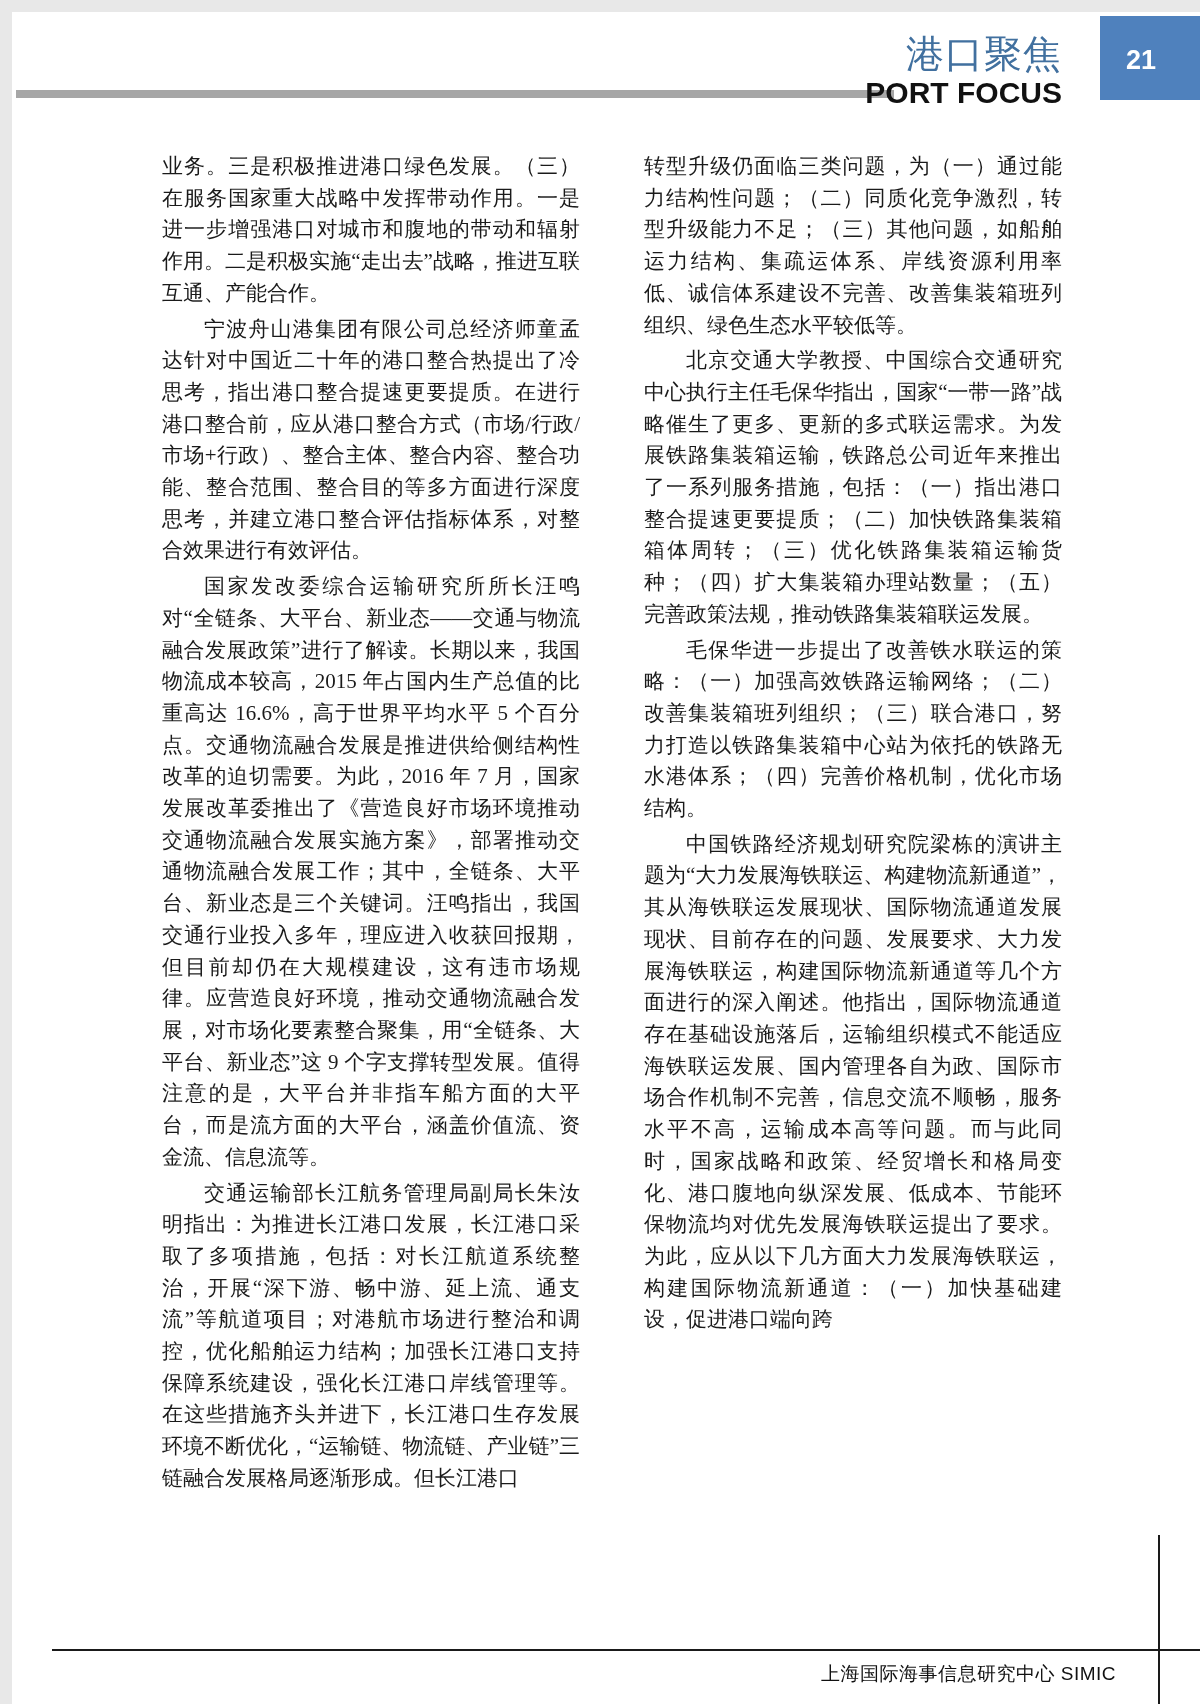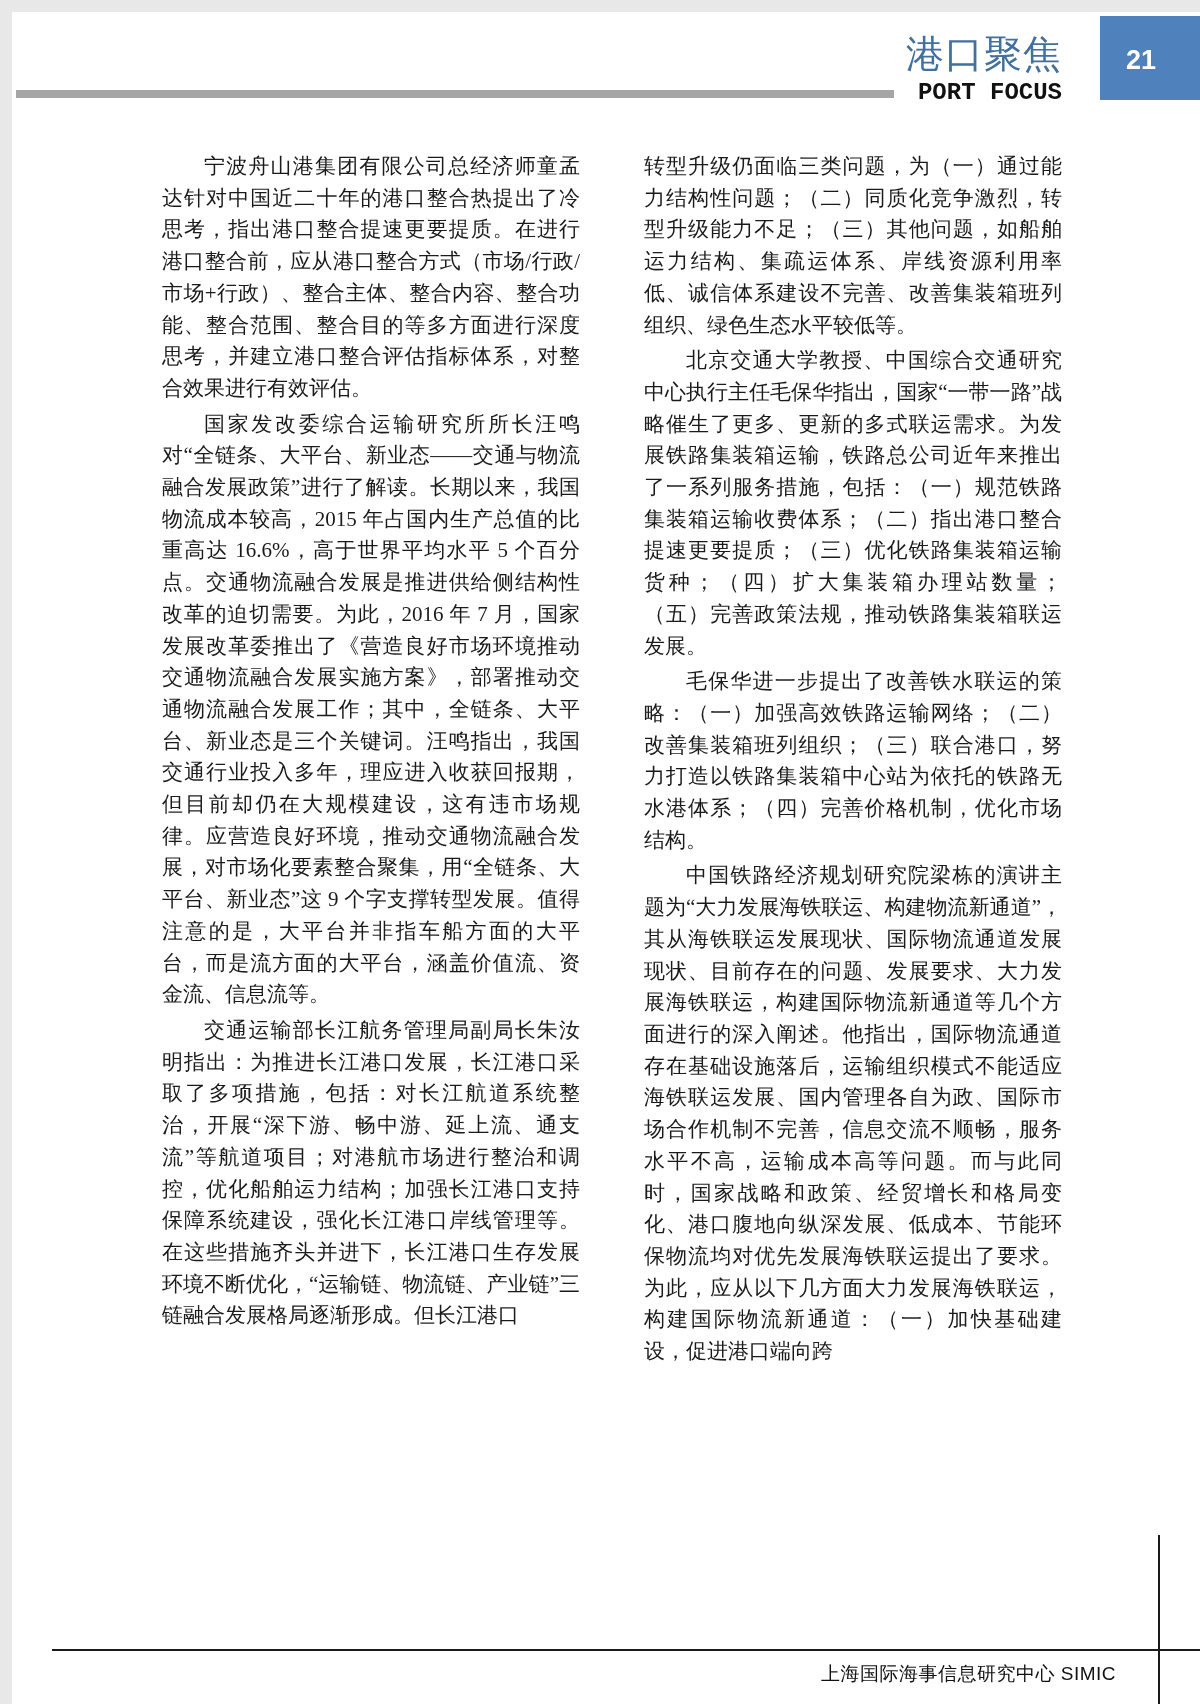--- a/index.html
+++ b/index.html
@@ -30,22 +30,22 @@
   }
   .title-zh {
     font-family: "Liberation Sans", "DejaVu Sans", sans-serif;
     font-size: 38px;
     line-height: 44px;
     color: #41709f;
     letter-spacing: 1px;
     font-weight: 500;
   }
   .title-en {
-    font-family: Liberation Mono, monospace;
-    font-size: 24px;
+    font-family: Liberation Sans, sans-serif;
+    font-size: 30px;
     line-height: 26px;
     font-weight: bold;
     color: #111111;
   }
   .page-number-box {
     position: absolute;
     left: 1084px; top: 0;
     width: 120px; height: 84px;
     background: #4f81bd;
     color: #ffffff;
@@ -116,27 +116,28 @@
       <div class="title-zh">港口聚焦</div>
       <div class="title-en">PORT FOCUS</div>
     </div>
     <div class="page-number-box">
       <span>21</span>
     </div>
   </header>
 
   <main class="article">
     <section class="column column-left">
+      <p class="para no-indent">业务。三是积极推进港口绿色发展。（三）在服务国家重大战略中发挥带动作用。一是进一步增强港口对城市和腹地的带动和辐射作用。二是积极实施“走出去”战略，推进互联互通、产能合作。</p>
       <p class="para">宁波舟山港集团有限公司总经济师童孟达针对中国近二十年的港口整合热提出了冷思考，指出港口整合提速更要提质。在进行港口整合前，应从港口整合方式（市场/行政/市场+行政）、整合主体、整合内容、整合功能、整合范围、整合目的等多方面进行深度思考，并建立港口整合评估指标体系，对整合效果进行有效评估。</p>
       <p class="para">国家发改委综合运输研究所所长汪鸣对“全链条、大平台、新业态——交通与物流融合发展政策”进行了解读。长期以来，我国物流成本较高，2015 年占国内生产总值的比重高达 16.6%，高于世界平均水平 5 个百分点。交通物流融合发展是推进供给侧结构性改革的迫切需要。为此，2016 年 7 月，国家发展改革委推出了《营造良好市场环境推动交通物流融合发展实施方案》，部署推动交通物流融合发展工作；其中，全链条、大平台、新业态是三个关键词。汪鸣指出，我国交通行业投入多年，理应进入收获回报期，但目前却仍在大规模建设，这有违市场规律。应营造良好环境，推动交通物流融合发展，对市场化要素整合聚集，用“全链条、大平台、新业态”这 9 个字支撑转型发展。值得注意的是，大平台并非指车船方面的大平台，而是流方面的大平台，涵盖价值流、资金流、信息流等。</p>
       <p class="para">交通运输部长江航务管理局副局长朱汝明指出：为推进长江港口发展，长江港口采取了多项措施，包括：对长江航道系统整治，开展“深下游、畅中游、延上流、通支流”等航道项目；对港航市场进行整治和调控，优化船舶运力结构；加强长江港口支持保障系统建设，强化长江港口岸线管理等。在这些措施齐头并进下，长江港口生存发展环境不断优化，“运输链、物流链、产业链”三链融合发展格局逐渐形成。但长江港口</p>
     </section>
     <section class="column column-right">
       <p class="para no-indent">转型升级仍面临三类问题，为（一）通过能力结构性问题；（二）同质化竞争激烈，转型升级能力不足；（三）其他问题，如船舶运力结构、集疏运体系、岸线资源利用率低、诚信体系建设不完善、改善集装箱班列组织、绿色生态水平较低等。</p>
-      <p class="para">北京交通大学教授、中国综合交通研究中心执行主任毛保华指出，国家“一带一路”战略催生了更多、更新的多式联运需求。为发展铁路集装箱运输，铁路总公司近年来推出了一系列服务措施，包括：（一）规范铁路集装箱运输收费体系；（二）指出港口整合提速更要提质；（三）优化铁路集装箱运输货种；（四）扩大集装箱办理站数量；（五）完善政策法规，推动铁路集装箱联运发展。</p>
+      <p class="para">北京交通大学教授、中国综合交通研究中心执行主任毛保华指出，国家“一带一路”战略催生了更多、更新的多式联运需求。为发展铁路集装箱运输，铁路总公司近年来推出了一系列服务措施，包括：（一）指出港口整合提速更要提质；（二）加快铁路集装箱箱体周转；（三）优化铁路集装箱运输货种；（四）扩大集装箱办理站数量；（五）完善政策法规，推动铁路集装箱联运发展。</p>
       <p class="para">毛保华进一步提出了改善铁水联运的策略：（一）加强高效铁路运输网络；（二）改善集装箱班列组织；（三）联合港口，努力打造以铁路集装箱中心站为依托的铁路无水港体系；（四）完善价格机制，优化市场结构。</p>
       <p class="para">中国铁路经济规划研究院梁栋的演讲主题为“大力发展海铁联运、构建物流新通道”，其从海铁联运发展现状、国际物流通道发展现状、目前存在的问题、发展要求、大力发展海铁联运，构建国际物流新通道等几个方面进行的深入阐述。他指出，国际物流通道存在基础设施落后，运输组织模式不能适应海铁联运发展、国内管理各自为政、国际市场合作机制不完善，信息交流不顺畅，服务水平不高，运输成本高等问题。而与此同时，国家战略和政策、经贸增长和格局变化、港口腹地向纵深发展、低成本、节能环保物流均对优先发展海铁联运提出了要求。为此，应从以下几方面大力发展海铁联运，构建国际物流新通道：（一）加快基础建设，促进港口端向跨</p>
     </section>
   </main>
 
   <footer>
     <div class="footer-rule"></div>
     <div class="footer-vline"></div>
     <div class="footer-text">上海国际海事信息研究中心 SIMIC</div>
   </footer>

